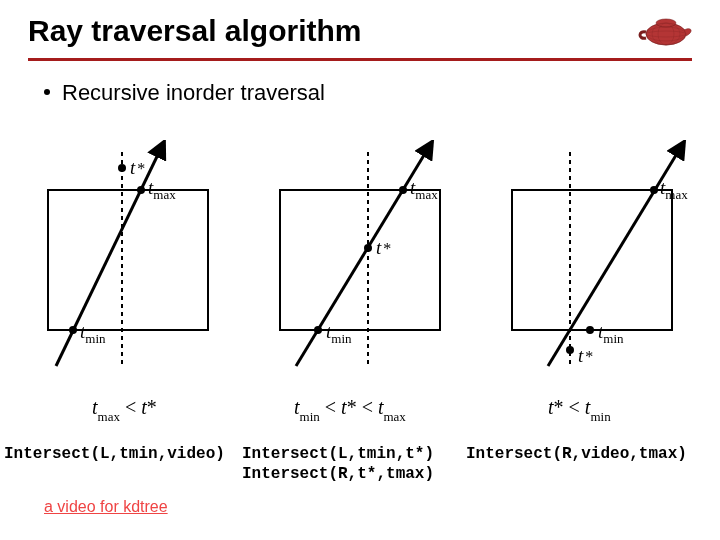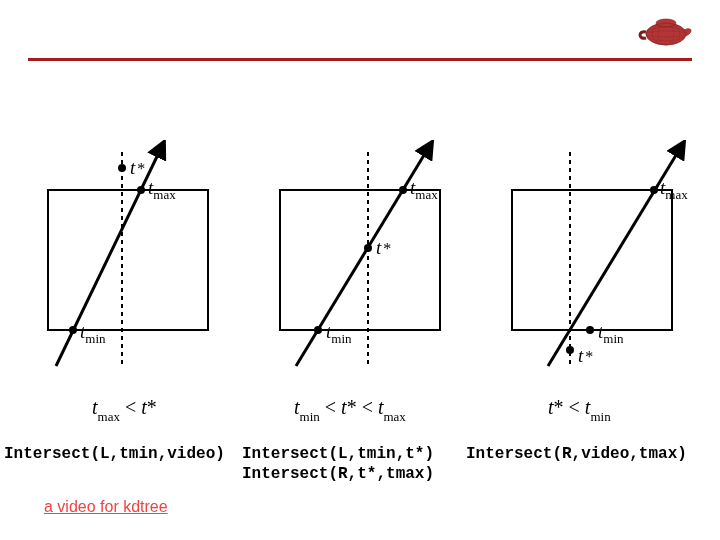--- a/index.html
+++ b/index.html
@@ -117,20 +117,21 @@
     color: #ef4444;
     text-decoration: underline;
     cursor: pointer;
   }
 </style>
 </head>
 <body>
 
 <div class="slide">
 
+  <div class="title">Ray traversal algorithm</div>
 
   <div class="rule"></div>
 
   <div class="teapot">
     <svg viewBox="0 0 64 42">
       <g fill="#b43535" stroke="#7a1e1e" stroke-width="0.6">
         <ellipse cx="32" cy="26" rx="20" ry="11"></ellipse>
         <ellipse cx="32" cy="15" rx="10" ry="4"></ellipse>
         <path d="M12 24 C 4 22, 4 32, 12 30" fill="none" stroke-width="3"></path>
         <path d="M50 22 C 58 18, 60 24, 52 28" fill="#b43535"></path>
@@ -138,20 +139,23 @@
       <g stroke="#7a1e1e" stroke-width="0.4" fill="none" opacity="0.6">
         <ellipse cx="32" cy="26" rx="20" ry="11"></ellipse>
         <ellipse cx="32" cy="26" rx="14" ry="11"></ellipse>
         <ellipse cx="32" cy="26" rx="8" ry="11"></ellipse>
         <ellipse cx="32" cy="26" rx="20" ry="7"></ellipse>
         <ellipse cx="32" cy="26" rx="20" ry="3"></ellipse>
       </g>
     </svg>
   </div>
 
+  <div class="bullet">
+    <span class="dot"></span><span>Recursive inorder traversal</span>
+  </div>
 
   <div class="diagrams">
     <svg viewBox="0 0 720 260">
       <defs>
         <marker id="arrow" viewBox="0 0 10 10" refX="8" refY="5" markerWidth="7" markerHeight="7" orient="auto-start-reverse">
           <path d="M 0 0 L 10 5 L 0 10 z" fill="#000"></path>
         </marker>
       </defs>
 
       <g transform="translate(48,0)">

